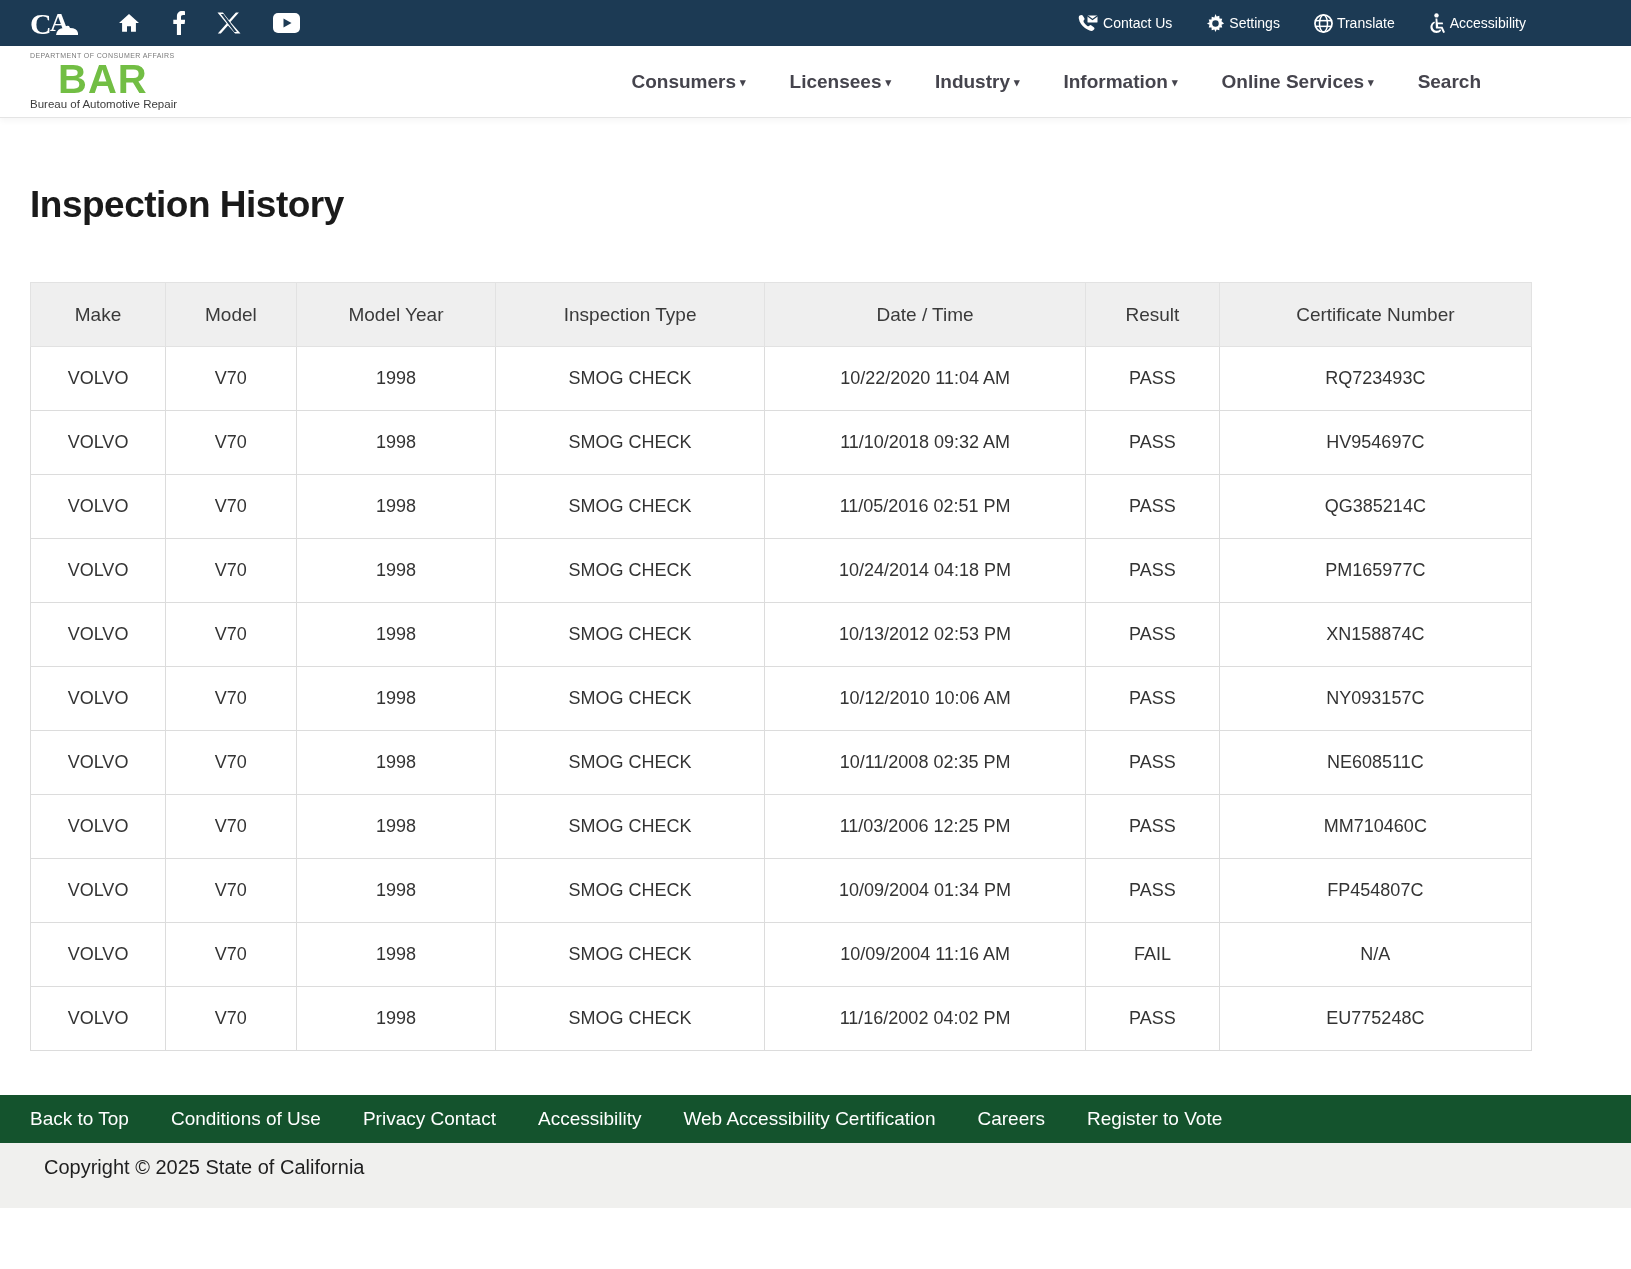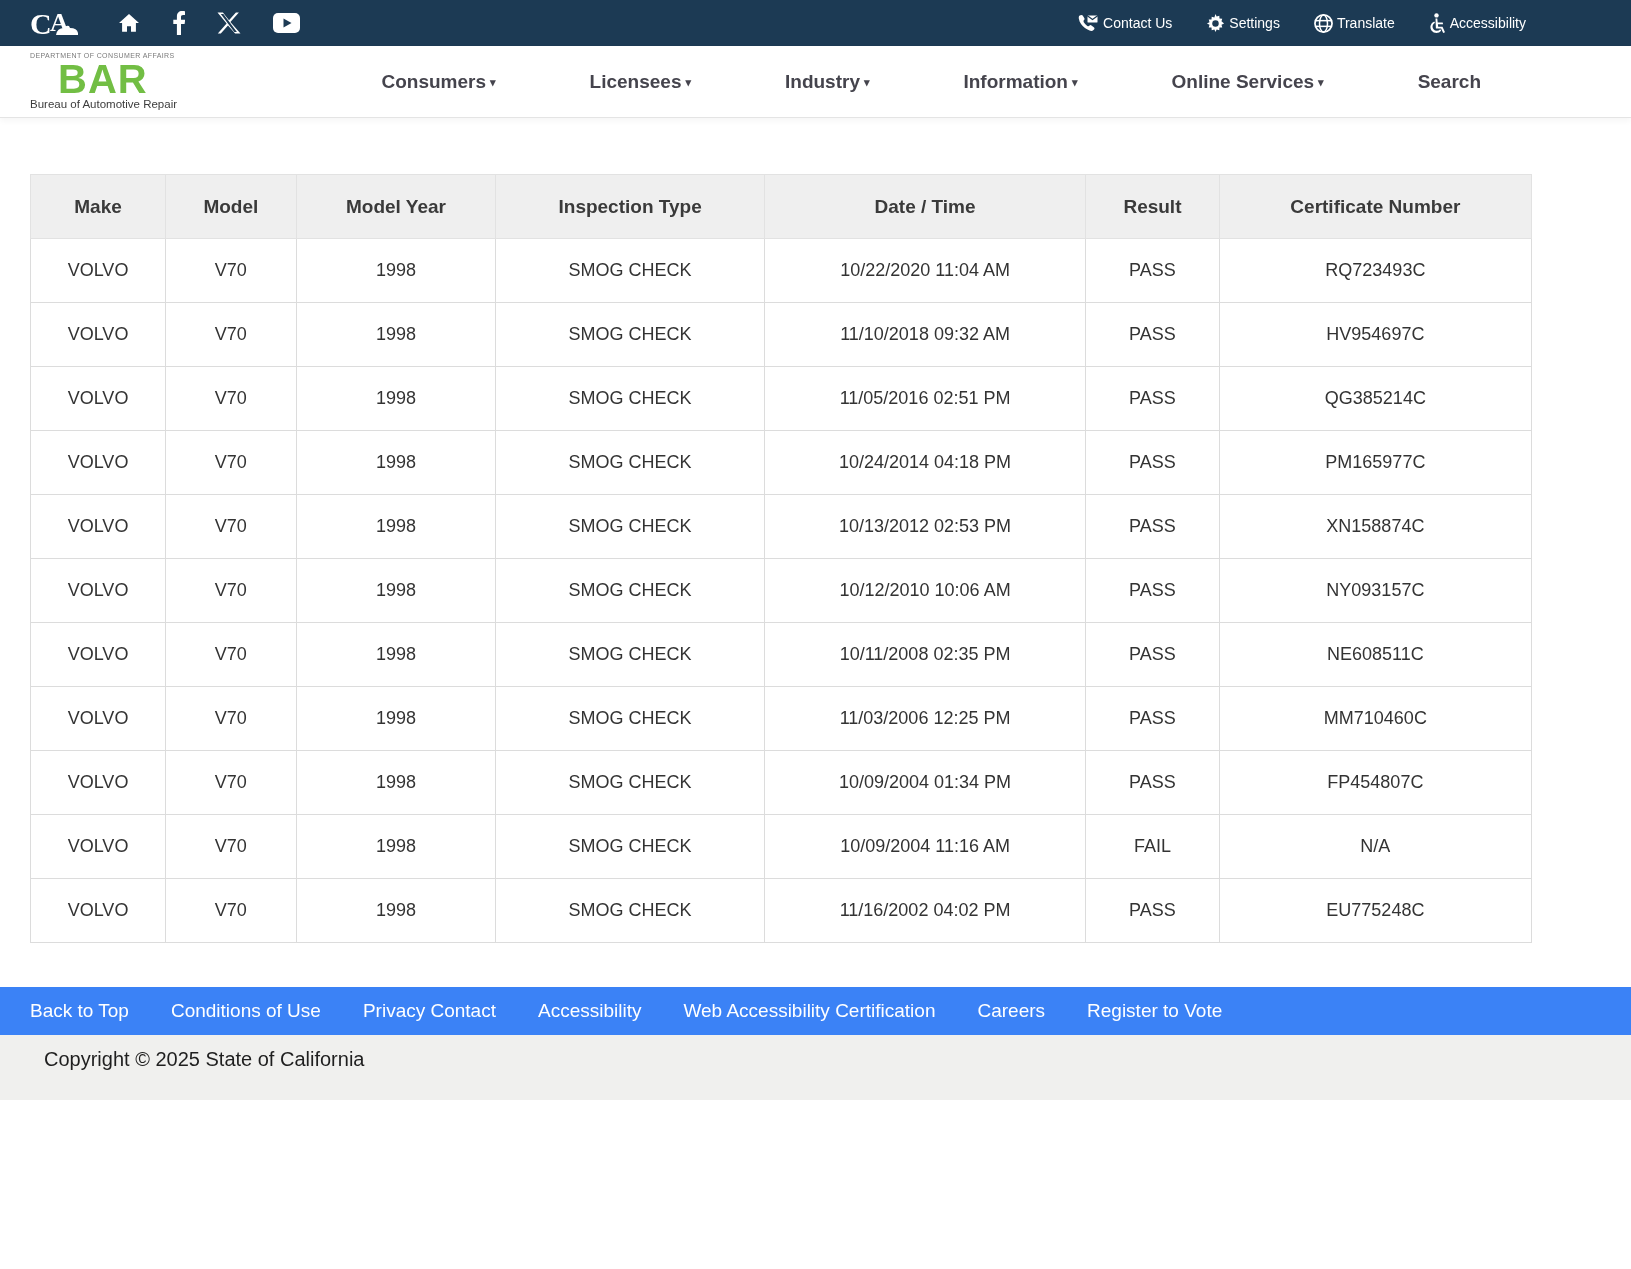--- a/index.html
+++ b/index.html
@@ -23,21 +23,21 @@
   .mainheader {
     background:#fff; height:72px; display:flex; align-items:center;
     padding:0 30px; border-bottom:1px solid #e4e4e4;
     box-shadow:0 3px 6px rgba(0,0,0,0.04);
     position:relative;
   }
   .brand { display:flex; flex-direction:column; line-height:1; cursor:pointer; }
   .brand .dept { font-size:7px; color:#7a7a7a; letter-spacing:0.4px; margin-bottom:1px; }
   .brand .acronym { font-size:40px; font-weight:900; color:#72be44; letter-spacing:1px; line-height:0.95;margin-left:28px; }
   .brand .bureau { font-size:11.5px; color:#3c3c3c; margin-top:1px; }
-  .mainnav { display:flex; align-items:center; gap:94px; margin-left:auto; margin-right:120px; list-style:none; }
+  .mainnav { display:flex; align-items:center; gap:44px; margin-left:auto; margin-right:120px; list-style:none; }
   .mainnav li {
     font-size:19px; color:#45444d; font-weight:600; cursor:pointer; white-space:nowrap;
   }
   .mainnav li .caret { font-size:11px; position:relative; top:-2px; margin-left:4px; color:#45444d; }
 
   
   main { padding:0 0 44px 30px; background:#fff; }
   .page-title {
     padding-top:66px; font-size:37px; font-weight:700; color:#1a1a1a; letter-spacing:-0.5px;
   }
@@ -45,34 +45,34 @@
   .results-line b { font-weight:700; }
 
   table.history {
     margin-top:56px; border-collapse:collapse; width:1502px; table-layout:fixed;
   }
   .history th, .history td {
     border:1px solid #dcdcdc; text-align:center; font-size:18px; color:#333;
     height:64px; padding:0 6px; overflow:hidden;
   }
   .history thead th {
-    background:#efefef; font-weight:700; font-size:19px; color:#3a3a3a;
+    background:#efefef; font-weight:400; font-size:19px; color:#3a3a3a;
     border-color:#e2e2e2;
   }
   .history col:nth-child(1){width:9.0%;}
   .history col:nth-child(2){width:8.7%;}
   .history col:nth-child(3){width:13.3%;}
   .history col:nth-child(4){width:17.9%;}
   .history col:nth-child(5){width:21.4%;}
   .history col:nth-child(6){width:8.9%;}
   .history col:nth-child(7){width:20.8%;}
 
   
   .footerbar {
-    background:#3b82f6; height:48px; display:flex; align-items:center;
+    background:#14532d; height:48px; display:flex; align-items:center;
     padding:0 30px; gap:42px;
   }
   .footerbar a {
     color:#fff; font-size:19px; text-decoration:none; cursor:pointer; white-space:nowrap;
   }
   .copyrow {
     background:#f0f0ee; height:65px; padding:13px 0 0 44px;
     font-size:20px; color:#1f1f1f;
   }
 </style>
@@ -165,20 +165,21 @@
       <li>Consumers<span class="caret">▾</span></li>
       <li>Licensees<span class="caret">▾</span></li>
       <li>Industry<span class="caret">▾</span></li>
       <li>Information<span class="caret">▾</span></li>
       <li>Online Services<span class="caret">▾</span></li>
       <li>Search</li>
     </ul>
 </div>
 
 <main>
+  <h1 class="page-title">Inspection History</h1>
 
   <table class="history">
     <colgroup>
         <col>
         <col>
         <col>
         <col>
         <col>
         <col>
         <col>

